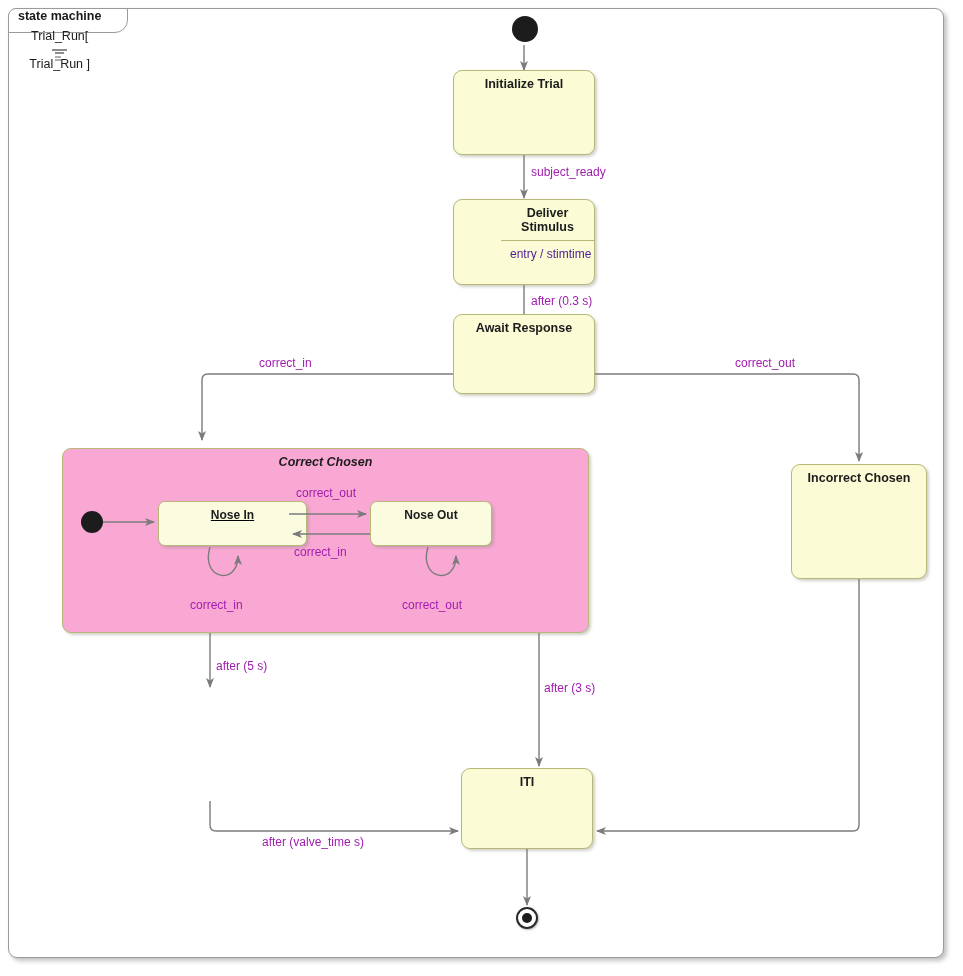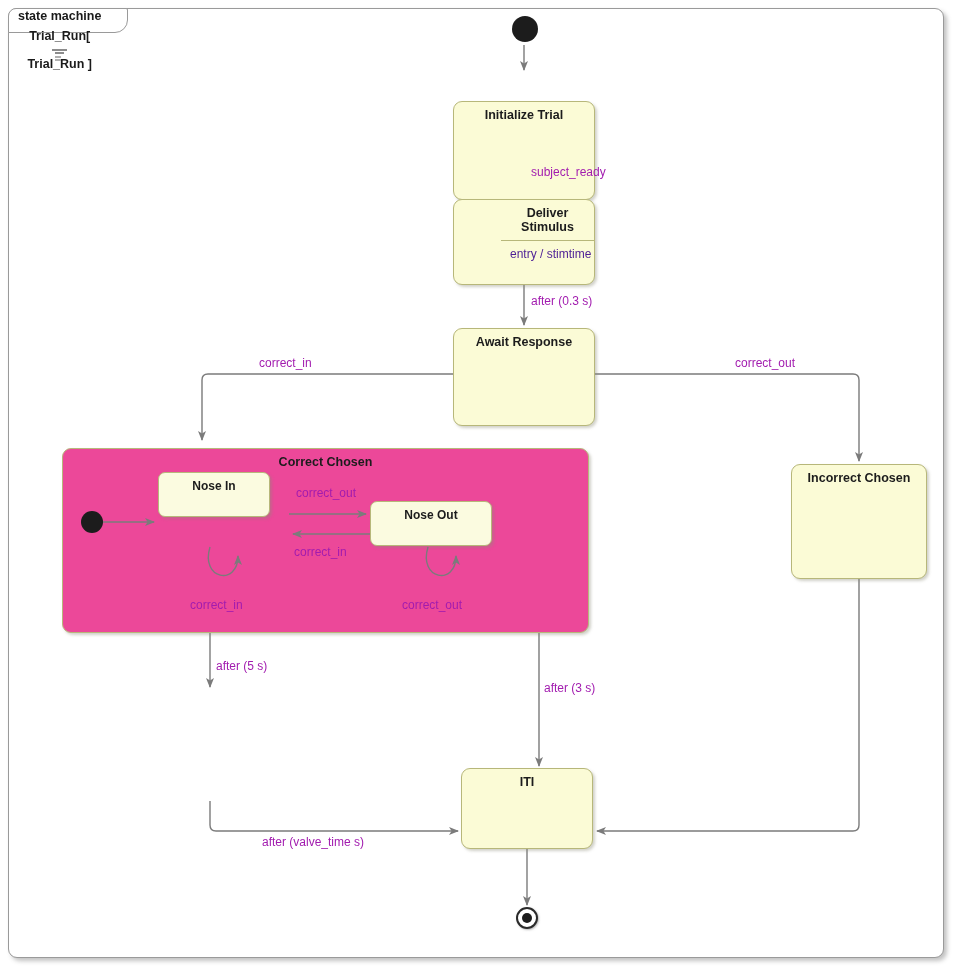--- a/index.html
+++ b/index.html
@@ -46,21 +46,21 @@
     border-bottom-right-radius: 13px;
     border-top-right-radius: 2px;
     box-sizing: border-box;
     font-size: 12.5px;
     color: #1a1a1a;
     white-space: nowrap;
     z-index: 6;
     flex-direction: column;
   }
   .frame-tab .kw { font-weight: bold; }
-  .frame-tab .nm { font-weight: bold; }
+  .frame-tab .nm { font-weight: normal; }
   .tab-icon {
     display: inline-block;
     width: 15px;
     height: 13px;
     border: 1px solid #8c8c8c;
     background: #f2f2f2;
     position: relative;
     vertical-align: middle;
     box-sizing: border-box;
   }
@@ -107,22 +107,23 @@
     border-top: 1px solid #b7b77a;
   }
   .state .compartment {
     font-size: 12px;
     font-weight: normal;
     color: #4c1d95;
     padding: 6px 0 0 9px;
   }
   
   .state.composite {
-    background: #ec4899;
+    background: #f9a8d4;
     z-index: 2;
+    font-style: italic;
   }
   .state.nested {
     background: #fbfbe0;
     border-radius: 7px;
     z-index: 4;
   }
 
   
   .initial {
     position: absolute;
@@ -209,41 +210,41 @@
 
     <path class="edge" d="M210,801 L210,825 Q210,831 216,831 L458,831" marker-end="url(#ah)"></path>
 
     <path class="edge" d="M859,579 L859,825 Q859,831 853,831 L597,831" marker-end="url(#ah)"></path>
 
     <path class="edge" d="M527,849 L527,905" marker-end="url(#ah)"></path>
   </svg>
 
   <div class="initial" style="left:512px; top:16px; width:26px; height:26px;"></div>
 
-  <div class="state" style="left:453px; top:70px; width:142px; height:99px;margin-top:31px;">
+  <div class="state" style="left:453px; top:70px; width:142px; height:85px;">
     <div class="title">Initialize Trial</div>
   </div>
 
   <div class="state" style="left:453px; top:199px; width:142px; height:86px;padding-left:47px;">
     <div class="title">Deliver Stimulus</div>
     <div class="divider"></div>
     <div class="compartment">entry / stimtime</div>
   </div>
 
-  <div class="state" style="left:453px; top:328px; width:142px; height:98px;">
+  <div class="state" style="left:453px; top:314px; width:142px; height:80px;">
     <div class="title">Await Response</div>
   </div>
 
   <div class="state composite" style="left:62px; top:448px; width:527px; height:185px;">
     <div class="title">Correct Chosen</div>
   </div>
 
   <div class="initial" style="left:81px; top:511px; width:22px; height:22px;"></div>
 
-  <div class="state nested small" style="left:158px; top:472px; width:112px; height:45px;">
+  <div class="state nested small" style="left:158px; top:501px; width:149px; height:45px;text-decoration:underline;">
     <div class="title">Nose In</div>
   </div>
 
   <div class="state nested small" style="left:370px; top:501px; width:122px; height:45px;">
     <div class="title">Nose Out</div>
   </div>
 
   <div class="state" style="left:791px; top:464px; width:136px; height:115px;">
     <div class="title">Incorrect Chosen</div>
   </div>

